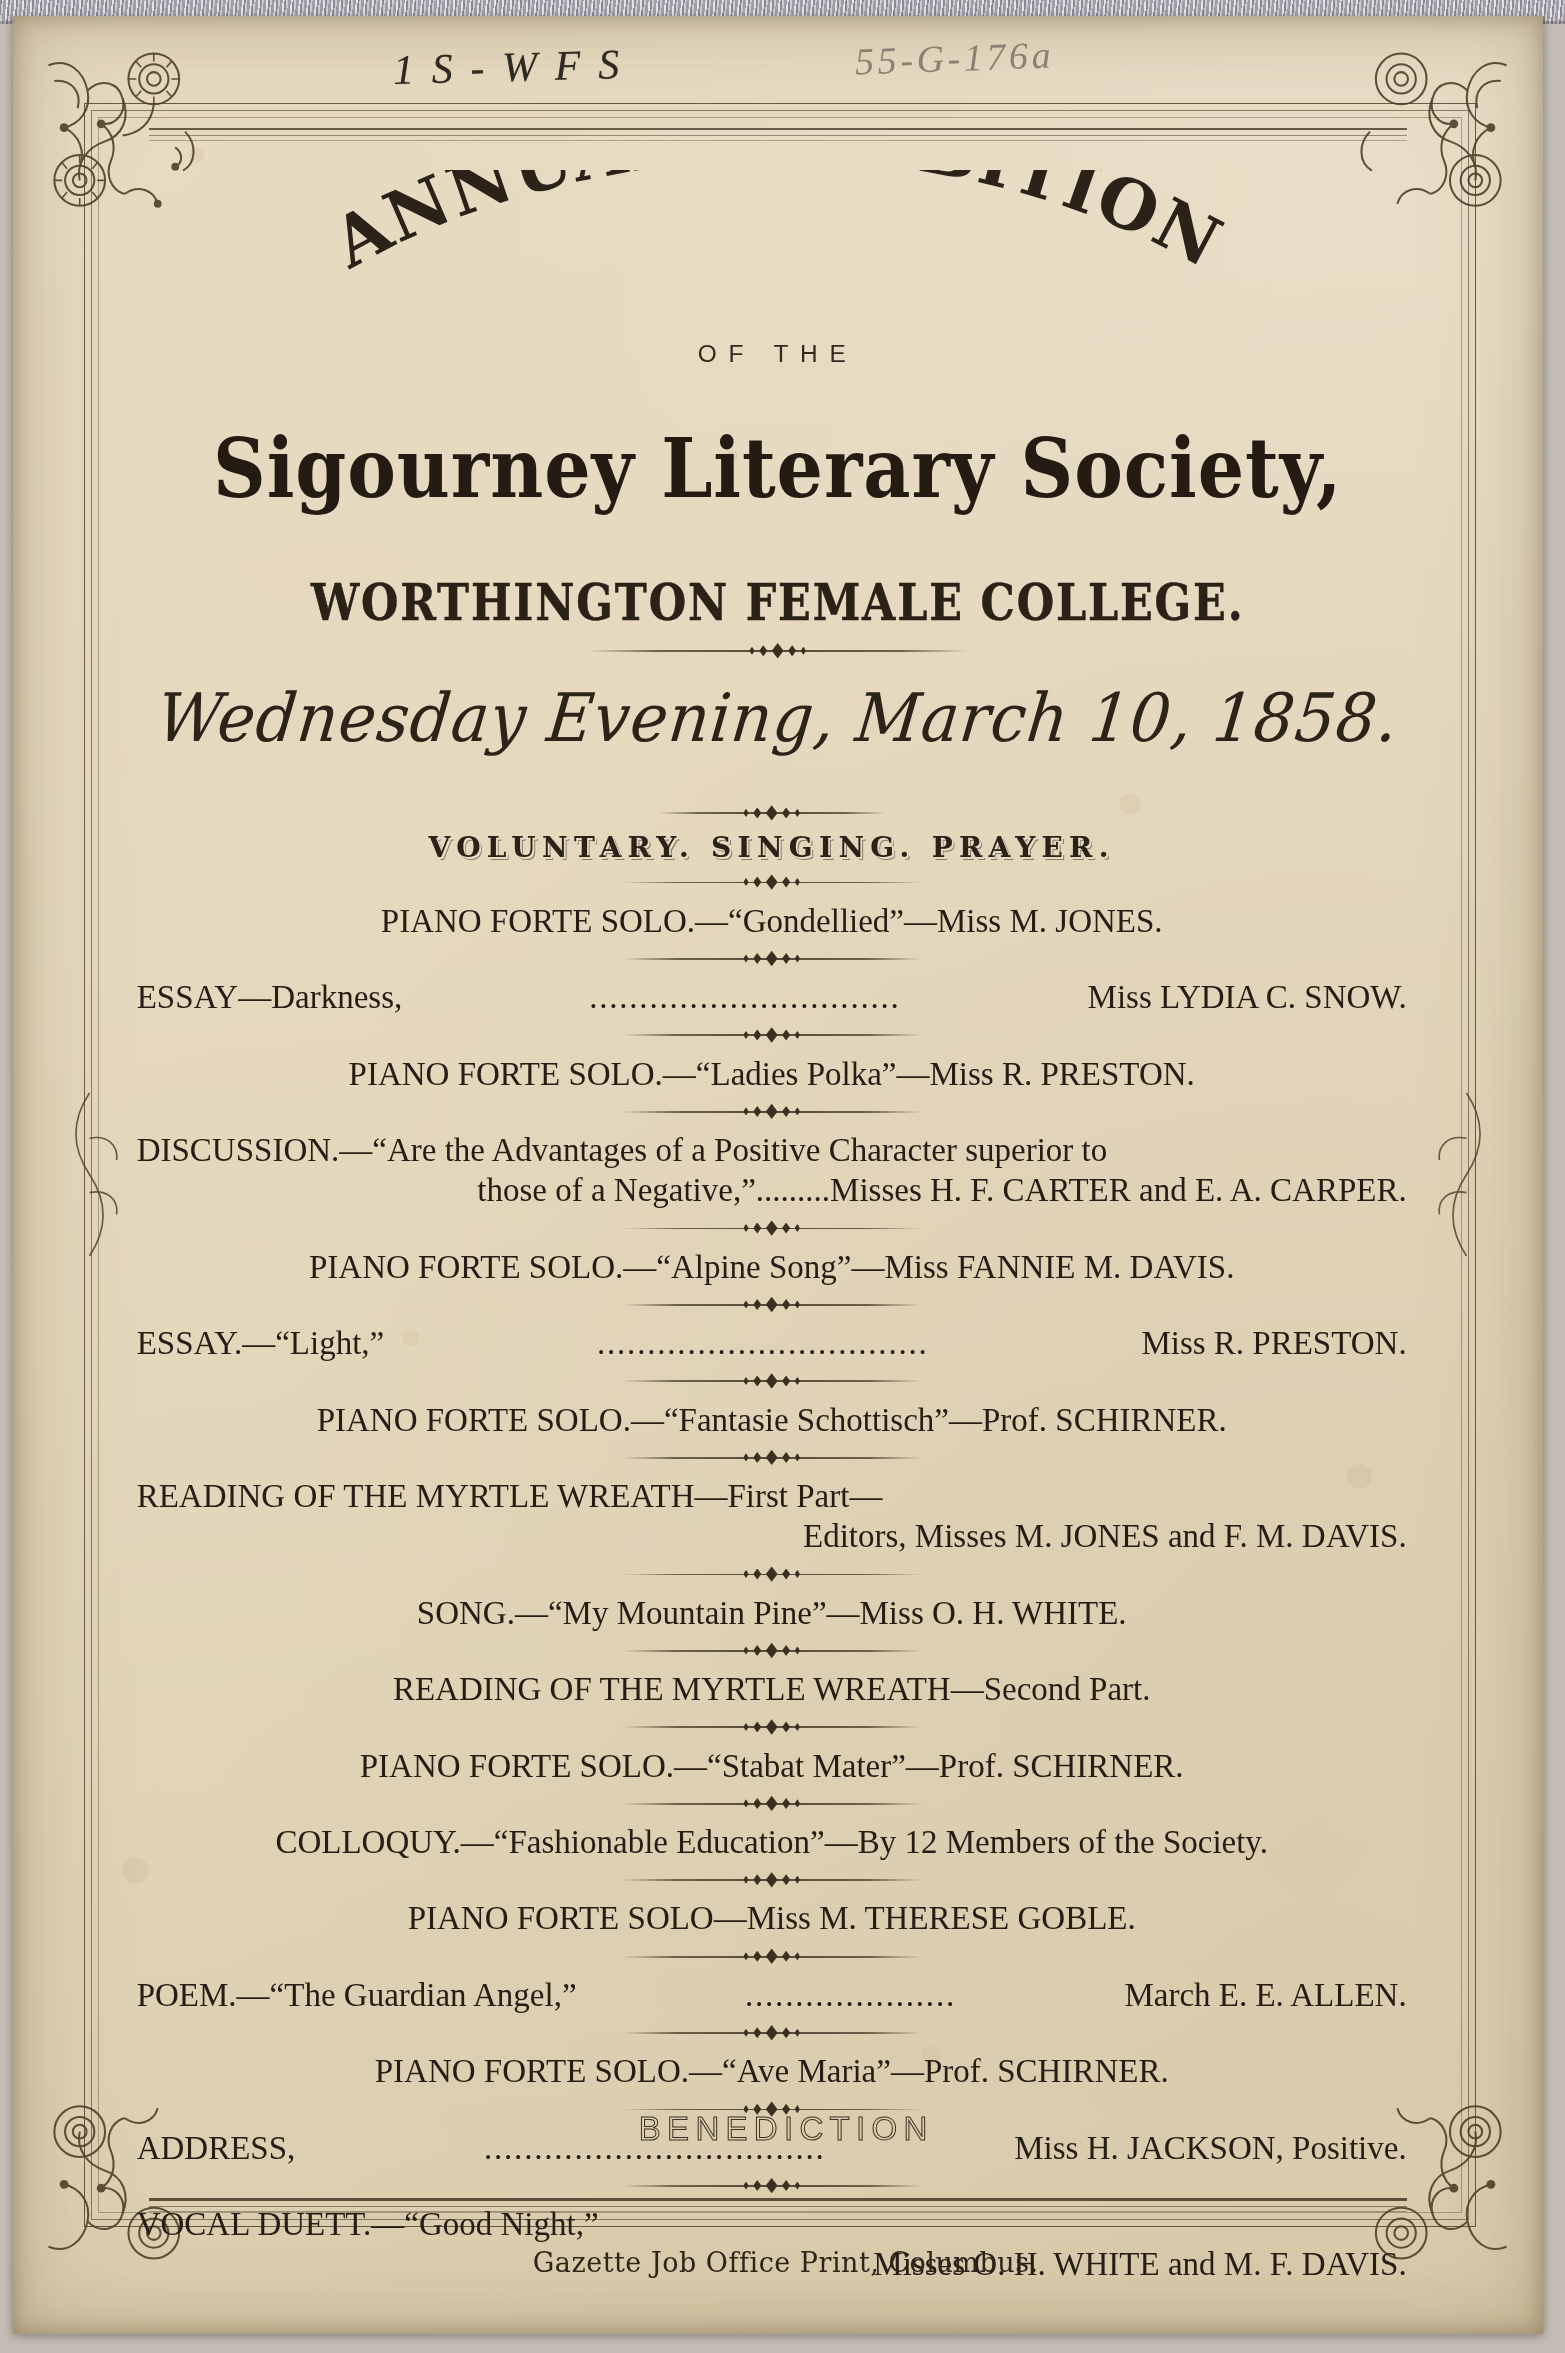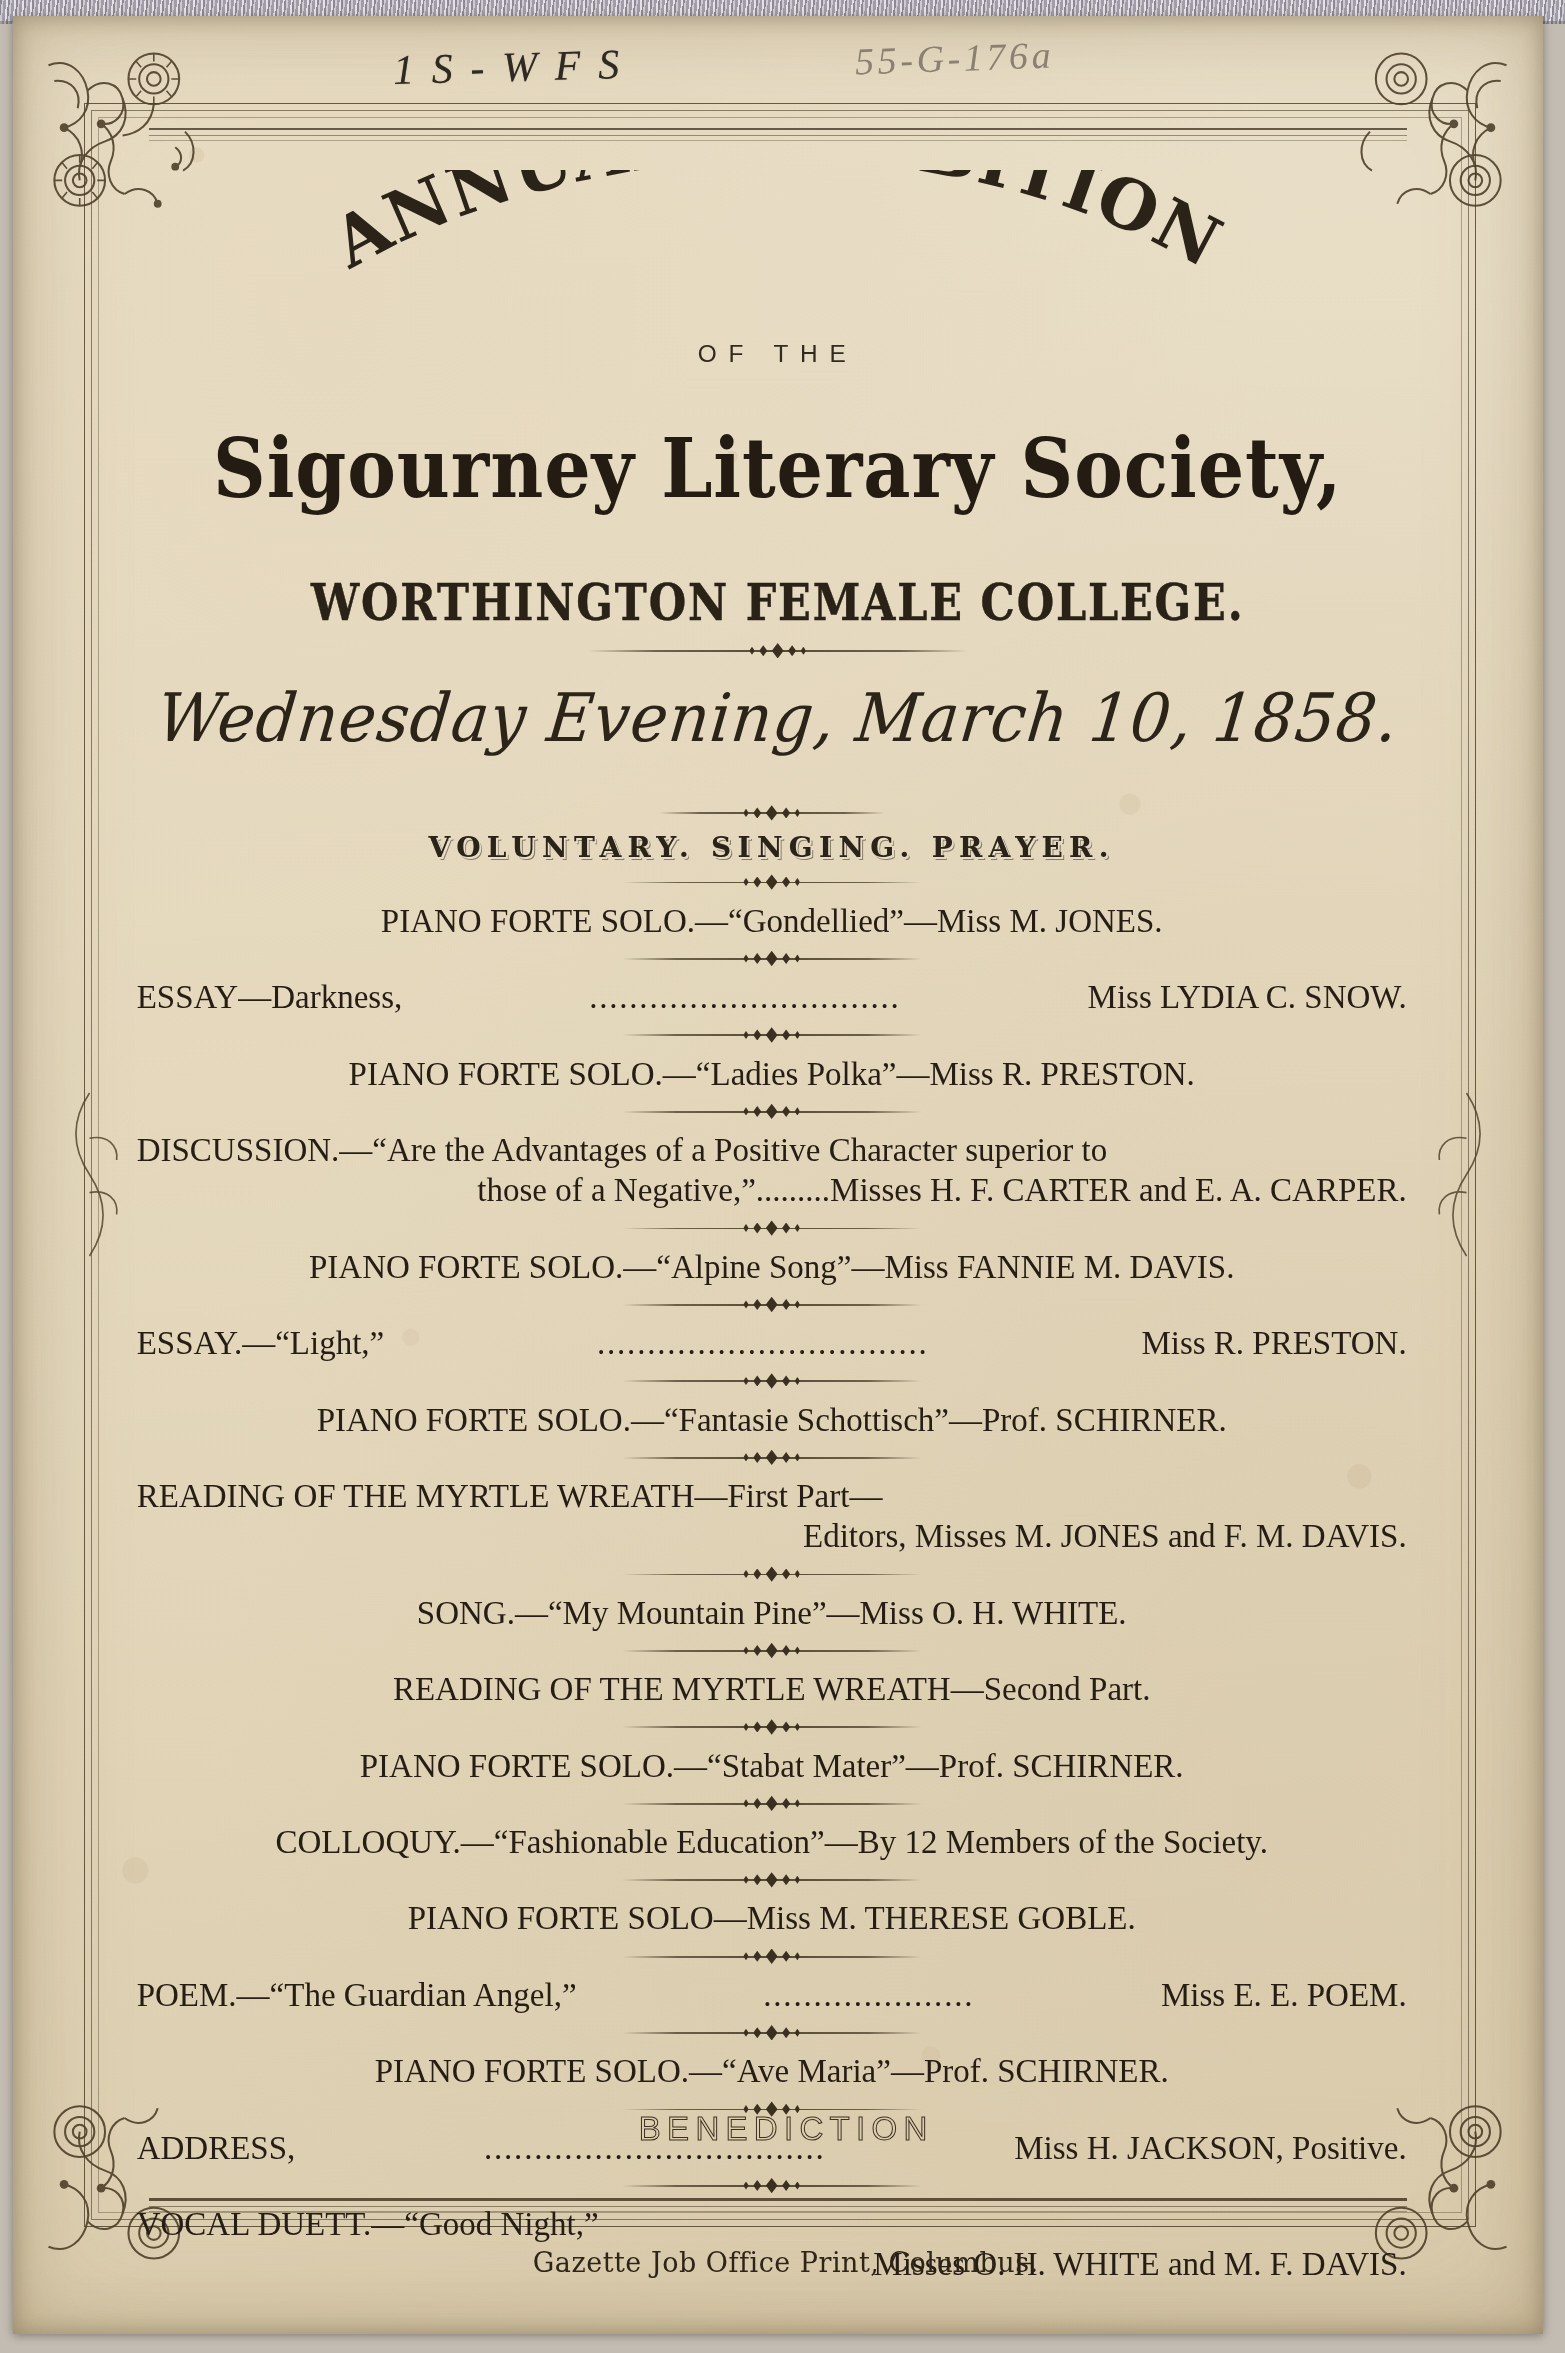--- a/index.html
+++ b/index.html
@@ -539,21 +539,21 @@
                 <span class="loz"></span>
                 <span class="loz sm"></span>
                 <span class="loz xs"></span>
               </div>
             </div>
           </div>
           <div class="item row">
             <div class="rowtext" style="display:flex;align-items:baseline;justify-content:flex-end;white-space:nowrap;">
               <span>POEM.—“The Guardian Angel,”</span>
               <span class="dots" style="flex:1;overflow:hidden;text-align:center;">.....................</span>
-              <span>Miss E. E. POEM.</span>
+              <span>March E. E. ALLEN.</span>
             </div>
           </div>
           <div class="sep">
             <div class="rule mid">
               <div class="bar"></div>
               <div class="lozs">
                 <span class="loz xs"></span>
                 <span class="loz sm"></span>
                 <span class="loz"></span>
                 <span class="loz sm"></span>

